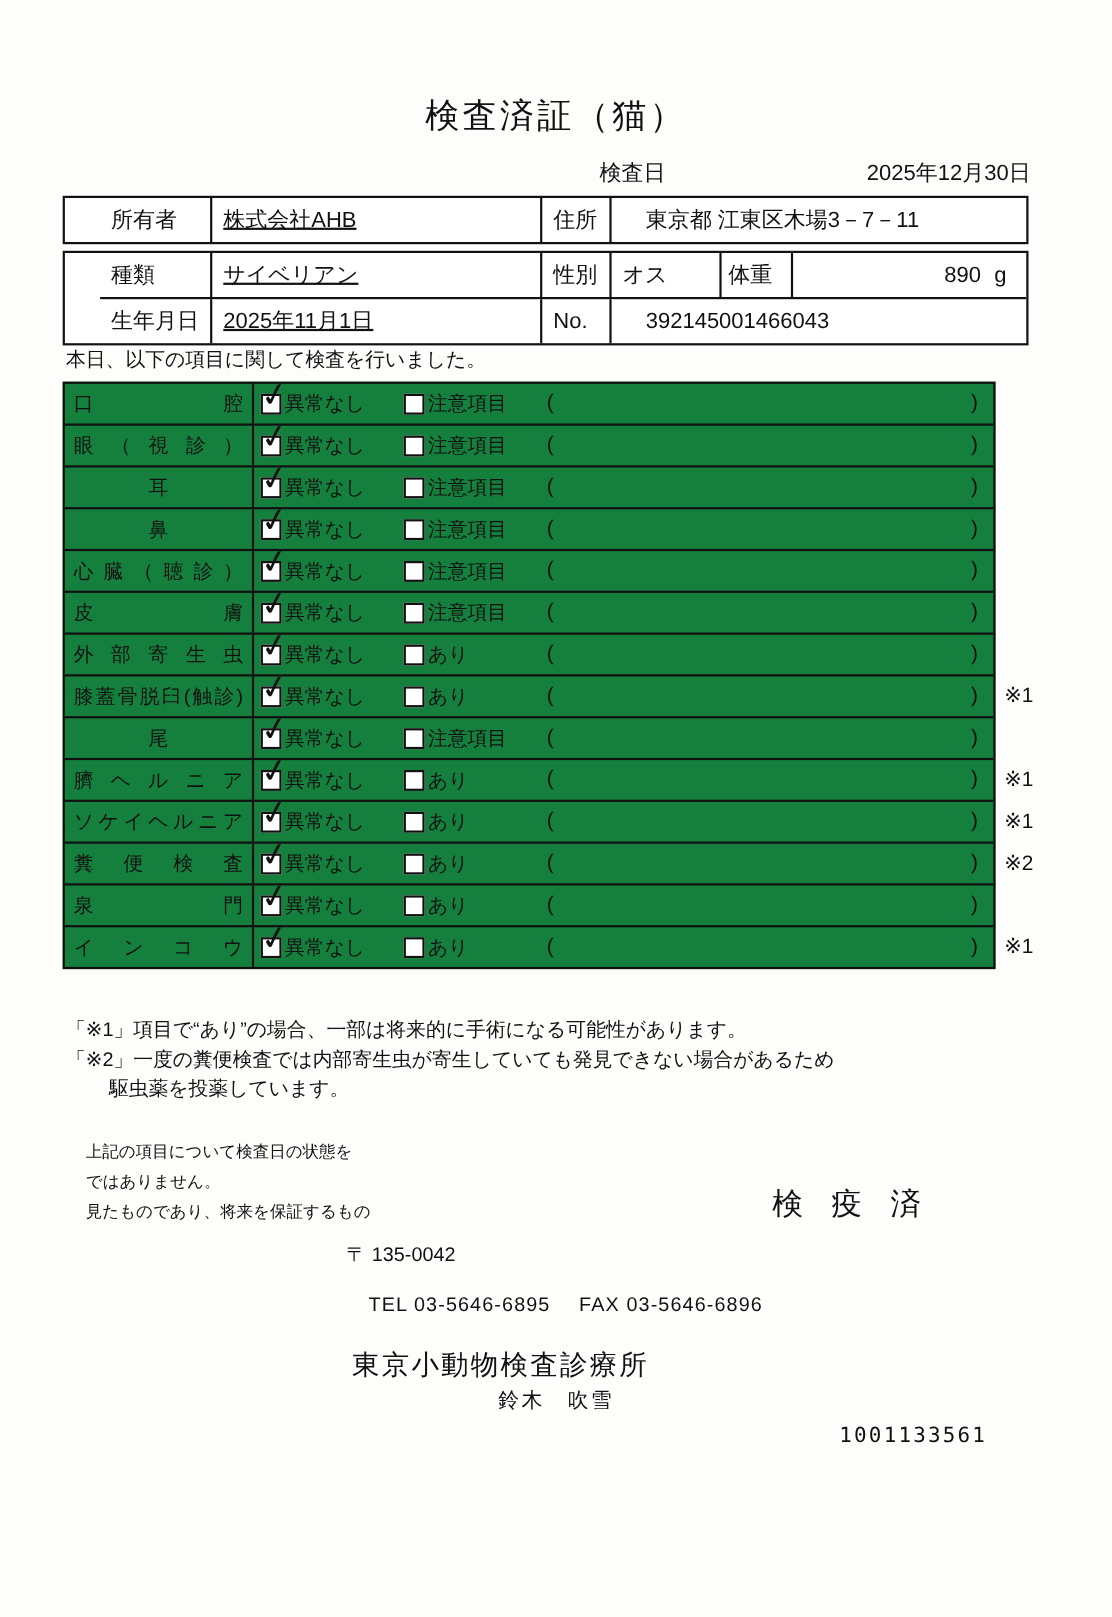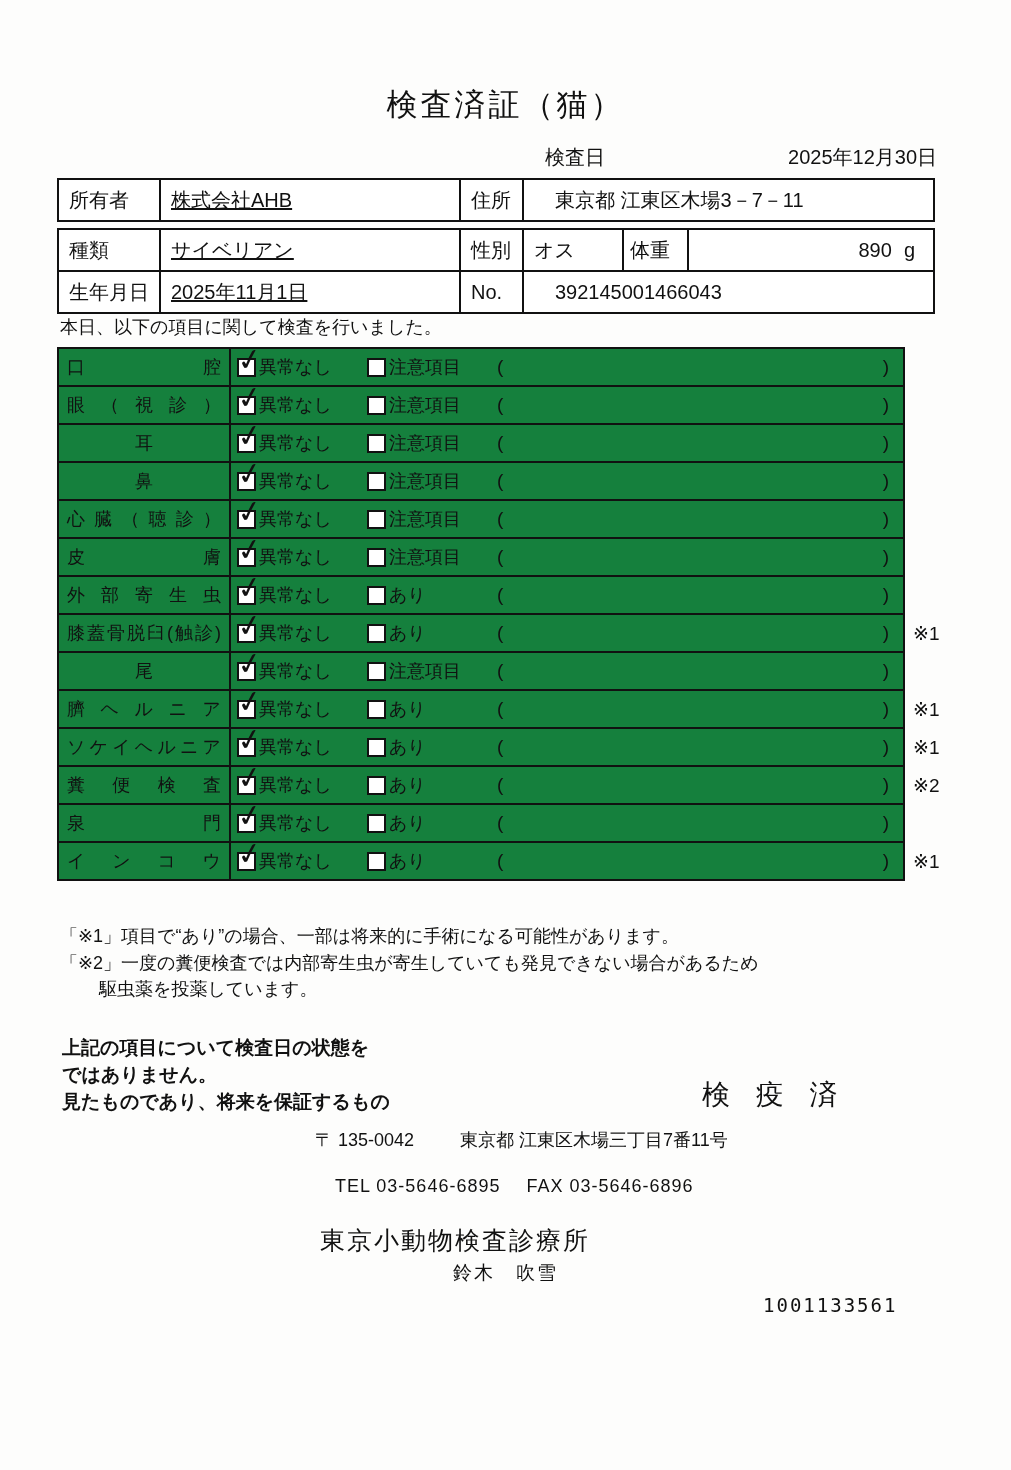--- a/index.html
+++ b/index.html
@@ -8,21 +8,21 @@
     font-family:"Liberation Sans","DejaVu Sans",sans-serif;color:#111;
     overflow:hidden;
   }
   .abs{position:absolute;}
   
   .title{top:84px;left:0;width:100%;text-align:center;font-size:31px;letter-spacing:3px;font-weight:500;}
   
   .examdate-label{top:144px;left:545px;font-size:20px;}
   .examdate-value{top:144px;right:74px;font-size:20px;}
   
-  .itable{left:57px;width:878px;border:2px solid #111;box-sizing:border-box;background:#fff;}
+  .itable{left:57px;width:878px;border:2px solid #111;box-sizing:border-box;background:#fff;padding-left:32px;}
   .t1{top:178px;}
   .t2{top:228px;}
   .trow{display:flex;height:40px;}
   .trow + .trow{border-top:2px solid #111;}
   .cell{box-sizing:border-box;line-height:40px;font-size:20px;padding-left:10px;border-right:2px solid #111;white-space:nowrap;overflow:hidden;}
   .cell:last-child{border-right:none;margin-left:21px;}
   .w-lab{width:102px;}
   .w-val{width:300px;text-decoration:underline;}
   .w-lab2{width:63px;}
   .w-sex{width:100px;}
@@ -46,25 +46,25 @@
   .mark{position:absolute;left:-2px;top:-15px;font-size:30px;font-weight:700;line-height:1;transform:rotate(-10deg);pointer-events:none;}
   .optlbl{margin-left:3px;font-size:18px;white-space:nowrap;}
   .po{position:absolute;left:266px;top:50%;transform:translateY(-50%);font-size:19px;}
   .pc{position:absolute;right:14px;top:50%;transform:translateY(-50%);font-size:19px;}
   .inote{position:absolute;left:100%;margin-left:10px;top:50%;transform:translateY(-50%);font-size:19px;white-space:nowrap;}
   
   .fn1{top:924px;left:60px;font-size:18px;}
   .fn2a{top:951px;left:60px;font-size:18px;}
   .fn2b{top:977px;left:99px;font-size:18px;}
   
-  .disc{top:1034px;left:62px;font-size:19px;line-height:27px;font-weight:bold;}
+  .disc{top:1034px;left:78px;font-size:15px;line-height:27px;}
   
   .stamp{top:1076px;left:702px;font-size:28px;letter-spacing:9px;font-weight:500;}
   
-  .postal{top:1128px;left:315px;font-size:18px;display:flex;gap:46px;white-space:nowrap;}
+  .postal{top:1128px;left:315px;font-size:18px;display:flex;gap:21px;white-space:nowrap;}
   .telline{top:1176px;left:335px;font-size:18px;display:flex;gap:26px;white-space:nowrap;letter-spacing:1px;}
   .clinic{top:1224px;left:320px;font-size:25px;letter-spacing:2px;}
   .vet{top:1260px;left:453px;font-size:19px;letter-spacing:2px;}
   .serial{top:1294px;left:763px;font-size:19px;font-family:"DejaVu Sans Mono","Liberation Mono",monospace;letter-spacing:2px;}
 </style>
 </head>
 <body>
 
 <div class="abs title">検査済証（猫）</div>
 
@@ -380,21 +380,20 @@
 <div class="abs disc">
   <div>上記の項目について検査日の状態を</div>
   <div>ではありません。</div>
   <div>見たものであり、将来を保証するもの</div>
 </div>
 
 <div class="abs stamp">検 疫 済</div>
 
 <div class="abs postal">
   <span>〒 135-0042</span>
-  <span>東京都 江東区木場三丁目7番11号</span>
 </div>
 
 <div class="abs telline">
   <span>TEL 03-5646-6895</span>
   <span>FAX 03-5646-6896</span>
 </div>
 
 <div class="abs clinic">東京小動物検査診療所</div>
 <div class="abs vet">鈴木　吹雪</div>
 <div class="abs serial">1001133561</div>

